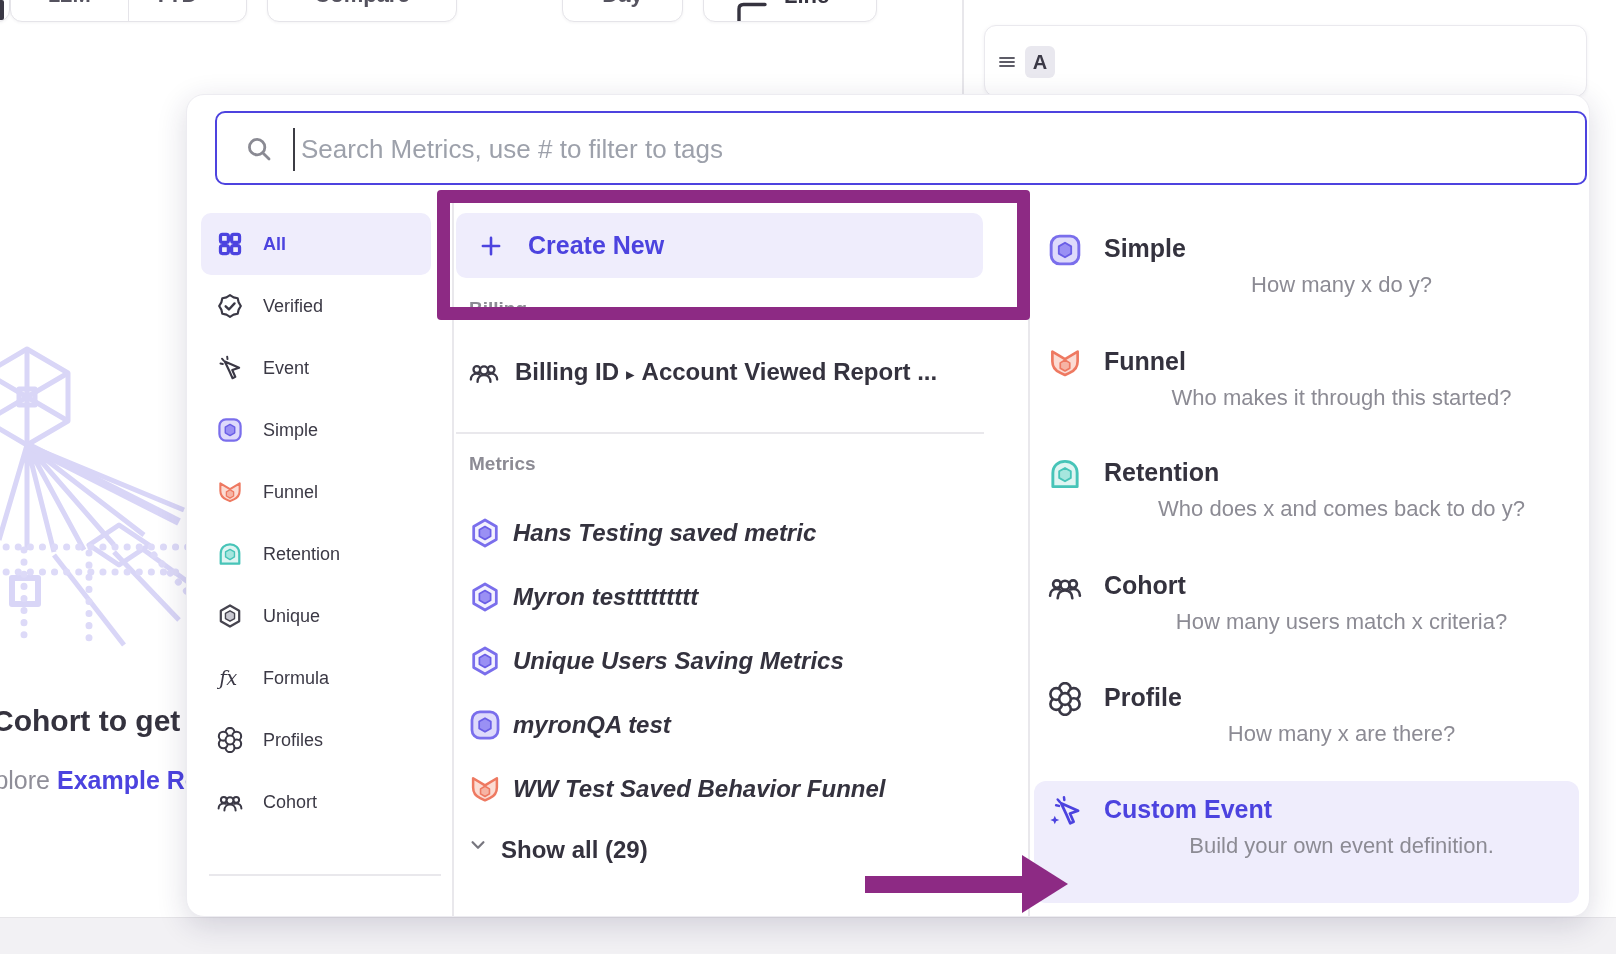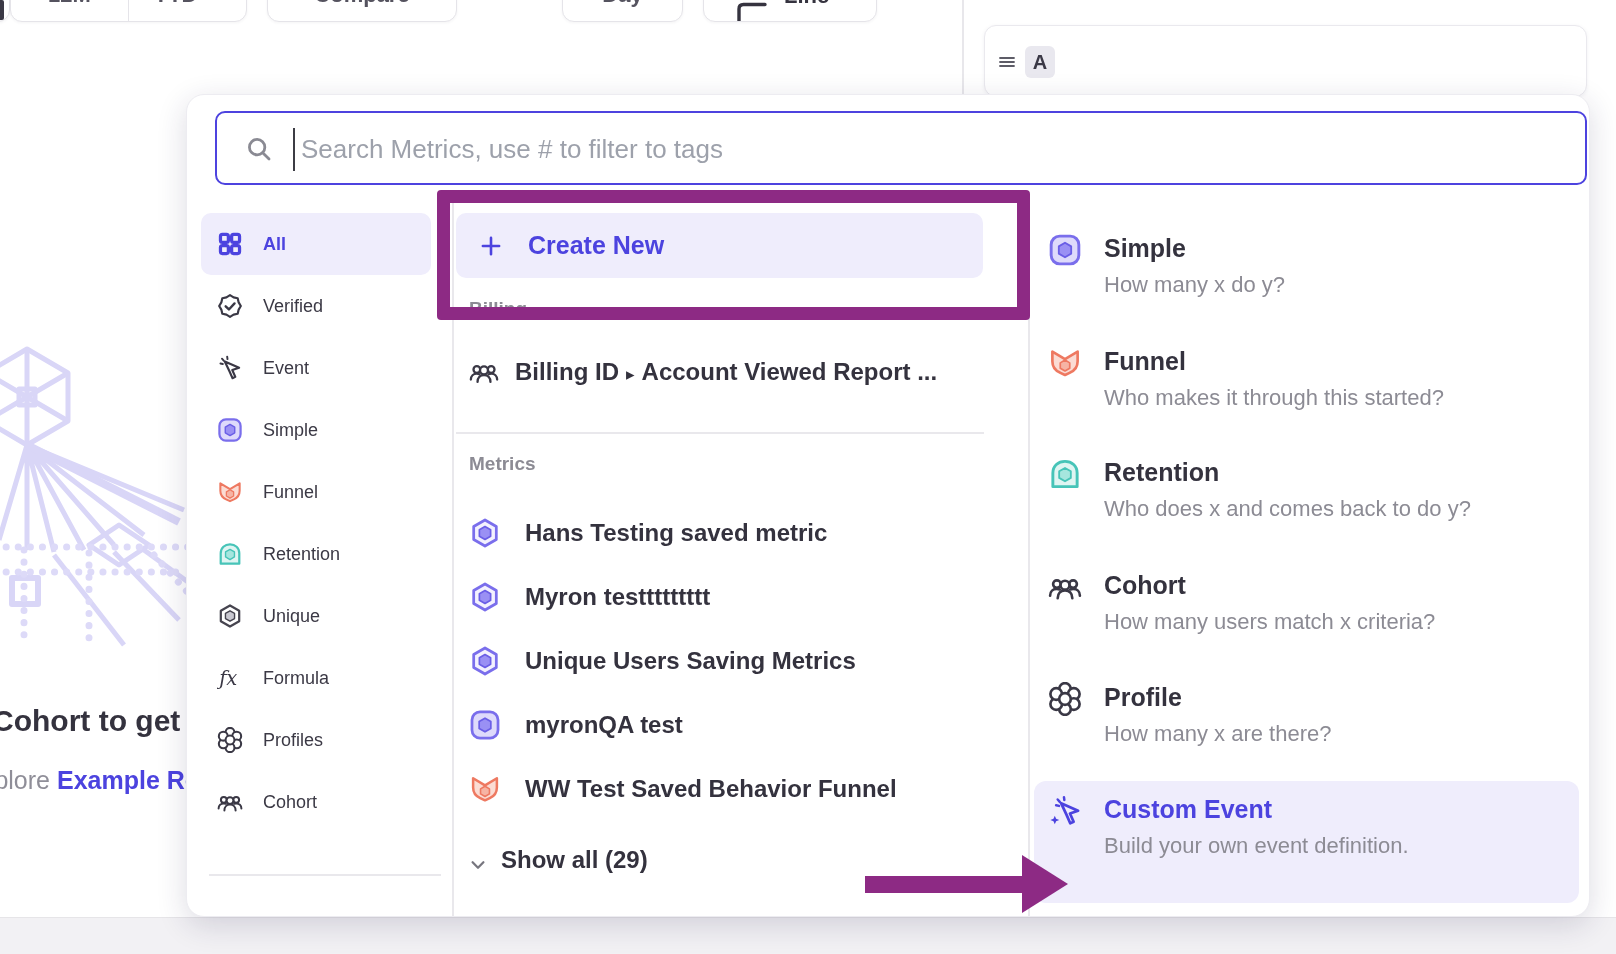--- a/index.html
+++ b/index.html
@@ -68,32 +68,32 @@
                 display:flex; align-items:center; gap:24px; padding-left:22px; cursor:pointer; }
   .create-btn .plus { width:26px; height:26px; color:#4C43DF; }
   .create-btn .c-label { font-size:25px; font-weight:600; color:#4C43DF; }
   .sec-label { position:absolute; left:13px; font-size:19px; color:#8C8B94; font-weight:600; }
   .recents-lbl { top:97px; } .metrics-lbl { top:252px; }
   .billing-row { position:absolute; left:13px; top:148px; height:46px; display:flex; align-items:center; gap:16px; cursor:pointer; }
   .billing-row .ic { width:30px; height:30px; }
   .row-text { font-size:24px; font-weight:600; color:#34323E; white-space:nowrap; }
   .sep-tri { font-size:17px; color:#34323E; margin:0 7px; }
   .mid-div { position:absolute; left:0; top:231px; width:528px; height:1.5px; background:#E9E8EC; }
-  .m-row { position:absolute; left:13px; height:64px; display:flex; align-items:center; gap:24px; cursor:pointer; }
+  .m-row { position:absolute; left:13px; height:64px; display:flex; align-items:center; gap:12px; cursor:pointer;font-style:italic; }
   .m-row .ic { width:32px; height:32px; }
   .m-r0{top:300px} .m-r1{top:364px} .m-r2{top:428px} .m-r3{top:492px} .m-r4{top:556px}
-  .show-all { position:absolute; left:13px; top:635px; height:38px; display:flex; align-items:flex-end; gap:14px; cursor:pointer; }
+  .show-all { position:absolute; left:13px; top:635px; height:38px; display:flex; align-items:flex-start; gap:14px; cursor:pointer; }
   .show-all .ic { width:18px; height:18px; color:#77767F; }
 
   .rightpanel { position:absolute; left:847px; top:106px; width:545px; height:717px; }
   .type-hl { position:absolute; left:0; top:580px; width:545px; height:122px; background:#EFEDFC; border-radius:12px; }
   .t-row { position:absolute; left:0; width:545px; cursor:pointer; }
   .t-row .ic { position:absolute; left:14px; top:0; width:34px; height:34px; }
   .t-title { margin-left:70px; font-size:25px; font-weight:600; color:#34323E; line-height:30px; }
-  .t-desc { margin-left:70px; margin-top:9px; font-size:22px; color:#8C8B94; line-height:26px; }
+  .t-desc { margin-left:70px; margin-top:9px; font-size:22px; color:#8C8B94; line-height:26px;text-align:center; }
   .t-r0{top:32px} .t-r1{top:145px} .t-r2{top:256px} .t-r3{top:369px} .t-r4{top:481px} .t-r5{top:593px}
   .t-r5 .t-title { color:#4C43DF; }
 
   
   .anno-rect { position:absolute; left:437px; top:190px; width:593px; height:130px; border:13px solid #8D2A84; border-radius:4px; z-index:30; }
   .anno-shaft { position:absolute; left:865px; top:876px; width:158px; height:17px; background:#8D2A84; z-index:30; }
   .anno-head { position:absolute; left:1022px; top:855px; width:0; height:0; border-left:46px solid #8D2A84;
                border-top:29px solid transparent; border-bottom:29px solid transparent; z-index:30; }
 
   .sprite { position:absolute; width:0; height:0; overflow:hidden; }

